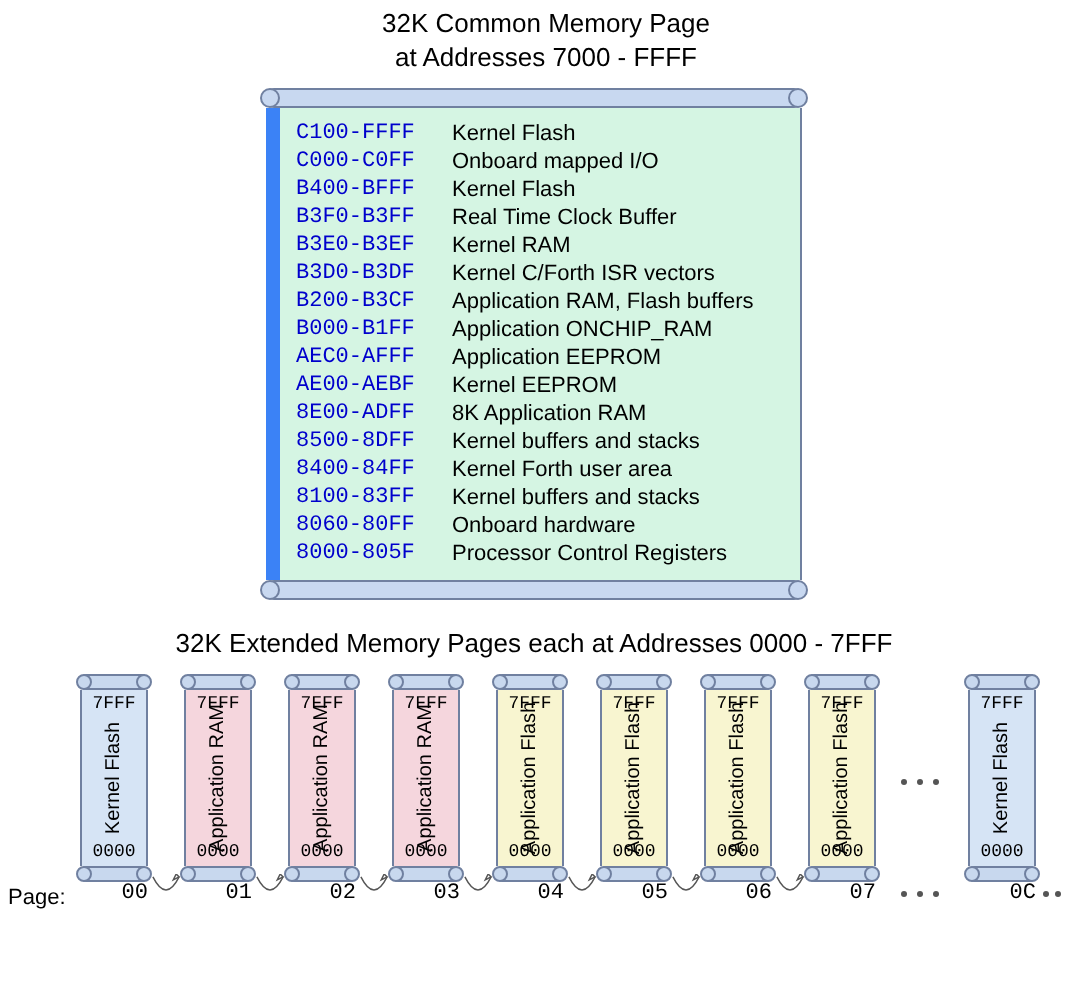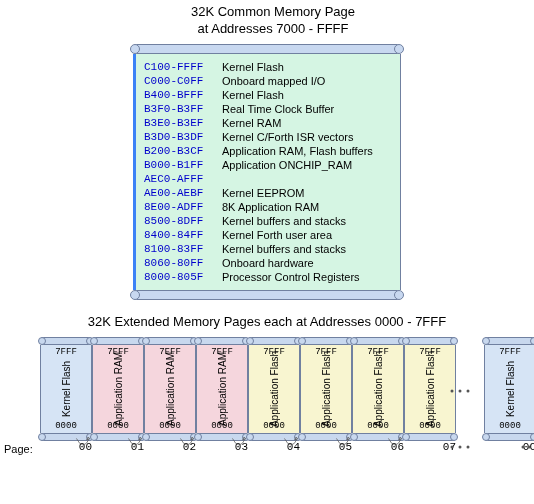--- a/index.html
+++ b/index.html
@@ -33,21 +33,21 @@
     width: 8px; height: 8px;
     border: 1px solid #7080a0;
     border-radius: 50%;
     background: #c8d8f0;
     top: -1px;
   }
   .scroll-cap-l { left: -4px; }
   .scroll-cap-r { right: -4px; }
   .mem-body {
     background: #d5f5e3;
-    border-left: 3px solid #3b82f6;
+    border-left: 7px solid #3b82f6;
     border-right: 1px solid #7080a0;
     padding: 6px 8px;
   }
   .mem-row {
     display: flex;
     line-height: 14px;
   }
   .mem-addr {
     width: 78px;
     font-family: "Courier New", monospace;
@@ -66,21 +66,21 @@
     font-size: 13px;
     margin: 6px 0 8px 0;
   }
   .pages-wrap {
     position: relative;
     width: 100%;
     height: 134px;
   }
   .page {
     position: absolute;
-    width: 52px;
+    width: 34px;
     top: 0;
   }
   .page-scroll {
     height: 6px;
     background: #c8d8ee;
     border: 1px solid #7080a0;
     border-radius: 3px;
     position: relative;
   }
   .page-scroll .pc-l, .page-scroll .pc-r {
@@ -193,20 +193,21 @@
       <div class="mem-row">
         <div class="mem-addr">B200-B3CF</div>
         <div class="mem-desc">Application RAM, Flash buffers</div>
       </div>
       <div class="mem-row">
         <div class="mem-addr">B000-B1FF</div>
         <div class="mem-desc">Application ONCHIP_RAM</div>
       </div>
       <div class="mem-row">
         <div class="mem-addr">AEC0-AFFF</div>
+        <div class="mem-desc">Application EEPROM</div>
       </div>
       <div class="mem-row">
         <div class="mem-addr">AE00-AEBF</div>
         <div class="mem-desc">Kernel EEPROM</div>
       </div>
       <div class="mem-row">
         <div class="mem-addr">8E00-ADFF</div>
         <div class="mem-desc">8K Application RAM</div>
       </div>
       <div class="mem-row">

